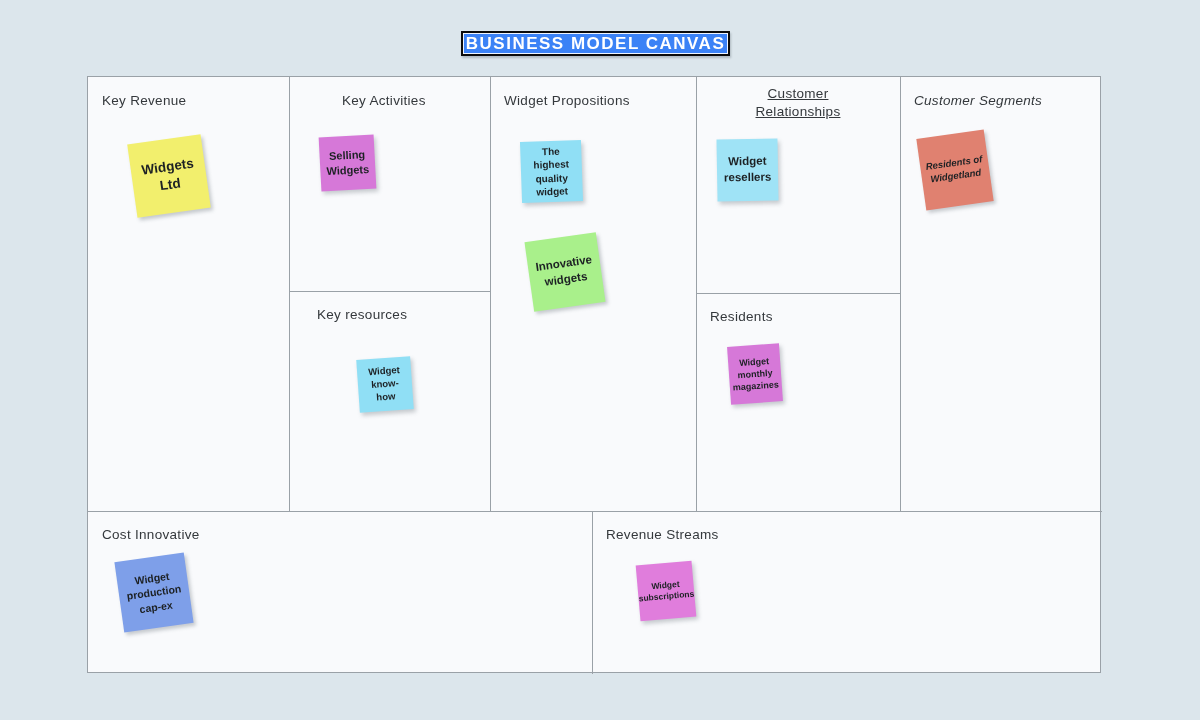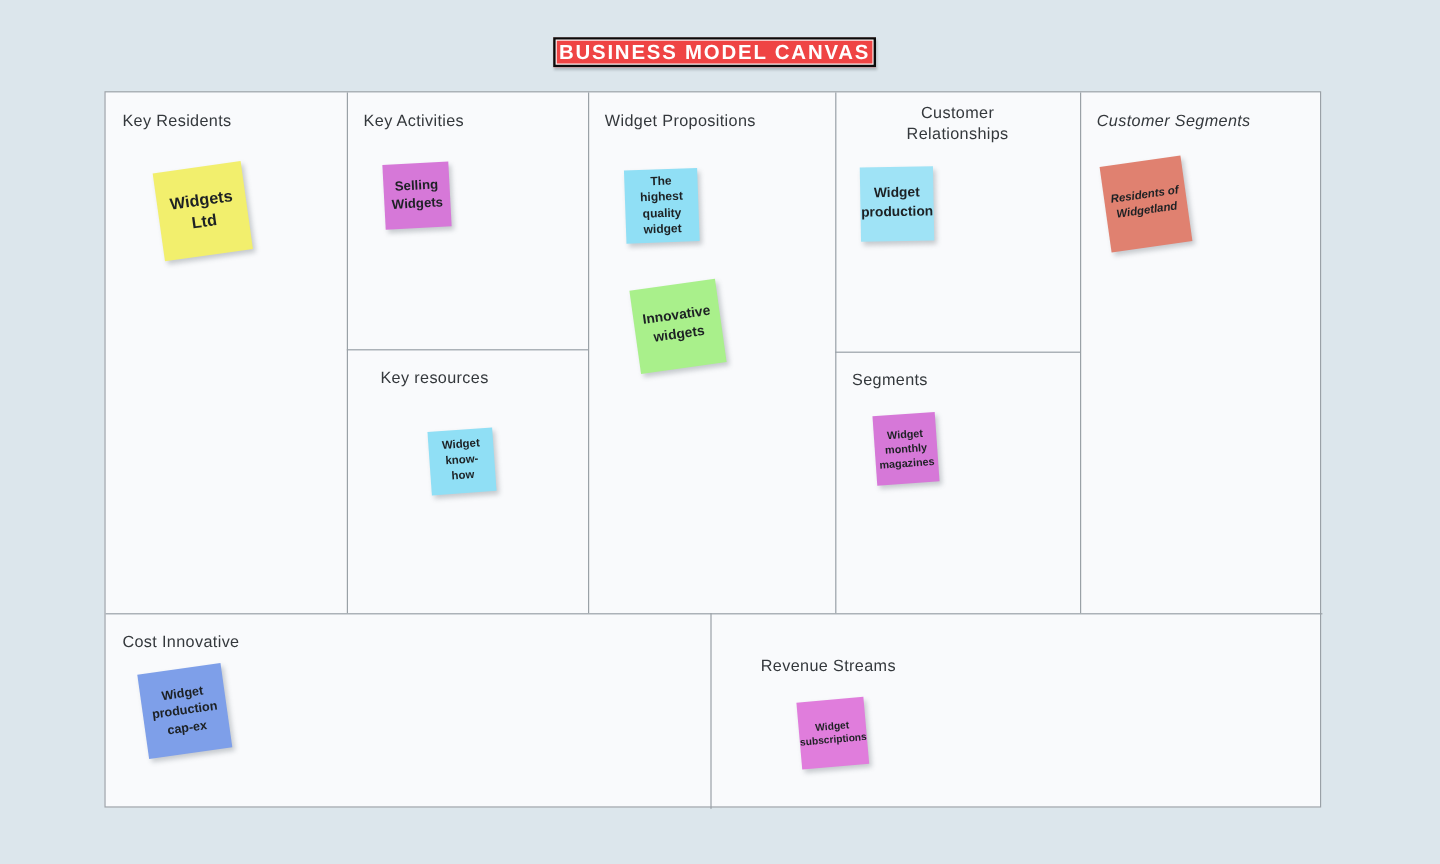--- a/index.html
+++ b/index.html
@@ -32,21 +32,21 @@
   .vl { width:1px; }
   .hl { height:1px; }
 
   
   .cell { position:absolute; }
   .cell-title {
     font-size:13.5px; font-weight:500; color:#34383c; letter-spacing:.3px;
     margin:15px 0 0 14px; line-height:1.3;
   }
   .cell-title.centered {
-    text-align:center; margin:8px auto 0; max-width:130px;
+    text-align:center; margin:8px auto 0; max-width:130px;text-decoration:underline;
   }
 
   
   .note {
     position:absolute; display:flex; align-items:center; justify-content:center;
     text-align:center; color:#1d2124; font-weight:600; line-height:1.35;
     box-shadow: 2px 3px 4px rgba(90,100,110,.32);
     padding:2px 4px;
   }
   .note-widgets-ltd      { left:44px;  top:62px;  width:74px; height:74px; transform:rotate(-8deg);  font-size:13.5px; }
@@ -58,43 +58,43 @@
   .note-magazines        { left:33px;  top:52px;  width:52px; height:58px; transform:rotate(-4deg);  font-size:9px; }
   .note-residents        { left:21px;  top:57px;  width:68px; height:72px; transform:rotate(-8deg);  font-size:9.5px; }
   .note-capex            { left:31px;  top:46px;  width:70px; height:71px; transform:rotate(-8deg);  font-size:10.5px; }
   .note-subscriptions    { left:46px;  top:52px;  width:56px; height:56px; transform:rotate(-5deg);  font-size:8.5px; padding:1px; }
 </style>
 </head>
 <body>
 
 <div class="screen">
 
-  <div class="title-banner" style="background: #ef4444; color: rgb(255, 255, 255);">
+  <div class="title-banner" style="background: #3b82f6; color: rgb(255, 255, 255);">
     <span>BUSINESS MODEL CANVAS</span>
   </div>
 
   <div class="board">
 
     <div class="vl" style="left:201px; top:0; height:434px;"></div>
     <div class="vl" style="left:402px; top:0; height:434px;"></div>
     <div class="vl" style="left:608px; top:0; height:434px;"></div>
     <div class="vl" style="left:812px; top:0; height:434px;"></div>
     <div class="hl" style="left:201px; top:214px; width:201px;"></div>
     <div class="hl" style="left:608px; top:216px; width:204px;"></div>
     <div class="hl" style="left:0; top:434px; width:1014px;"></div>
     <div class="vl" style="left:504px; top:434px; height:163px;"></div>
 
     <section class="cell" style="left:0; top:0; width:201px; height:434px;">
-      <h2 class="cell-title">Key Residents</h2>
+      <h2 class="cell-title">Key Revenue</h2>
       <div class="note note-widgets-ltd" style="background: rgb(242, 239, 109);">
         <span>Widgets Ltd</span>
       </div>
     </section>
 
-    <section class="cell" style="left:201px; top:0; width:201px; height:214px;">
+    <section class="cell" style="left:201px; top:0; width:201px; height:214px;padding-left:39px;">
       <h2 class="cell-title">Key Activities</h2>
       <div class="note note-selling-widgets" style="background: rgb(214, 120, 216);">
         <span>Selling Widgets</span>
       </div>
     </section>
 
     <section class="cell" style="left:215px; top:214px; width:201px; height:220px;">
       <h2 class="cell-title">Key resources</h2>
       <div class="note note-know-how" style="background: rgb(144, 223, 245);">
         <span>Widget know-how</span>
@@ -107,46 +107,46 @@
         <span>The highest quality widget</span>
       </div>
       <div class="note note-innovative" style="background: rgb(169, 240, 139);">
         <span>Innovative widgets</span>
       </div>
     </section>
 
     <section class="cell" style="left:608px; top:0; width:204px; height:216px;">
       <h2 class="cell-title centered">Customer Relationships</h2>
       <div class="note note-resellers" style="background: rgb(159, 227, 246);">
-        <span>Widget production</span>
+        <span>Widget resellers</span>
       </div>
     </section>
 
     <section class="cell" style="left:608px; top:216px; width:204px; height:218px;">
-      <h2 class="cell-title">Segments</h2>
+      <h2 class="cell-title">Residents</h2>
       <div class="note note-magazines" style="background: rgb(214, 120, 216);">
         <span>Widget monthly magazines</span>
       </div>
     </section>
 
     <section class="cell" style="left:812px; top:0; width:202px; height:434px;font-style:italic;">
       <h2 class="cell-title">Customer Segments</h2>
       <div class="note note-residents" style="background: rgb(224, 129, 112);">
         <span>Residents of Widgetland</span>
       </div>
     </section>
 
     <section class="cell" style="left:0; top:434px; width:504px; height:163px;">
       <h2 class="cell-title">Cost Innovative</h2>
       <div class="note note-capex" style="background: rgb(126, 159, 233);">
         <span>Widget production cap-ex</span>
       </div>
     </section>
 
-    <section class="cell" style="left:504px; top:454px; width:510px; height:163px;margin-left:28px;">
+    <section class="cell" style="left:504px; top:434px; width:510px; height:163px;">
       <h2 class="cell-title">Revenue Streams</h2>
       <div class="note note-subscriptions" style="background: rgb(224, 125, 220);">
         <span>Widget subscriptions</span>
       </div>
     </section>
 
   </div>
 </div>
 
 </body></html>

